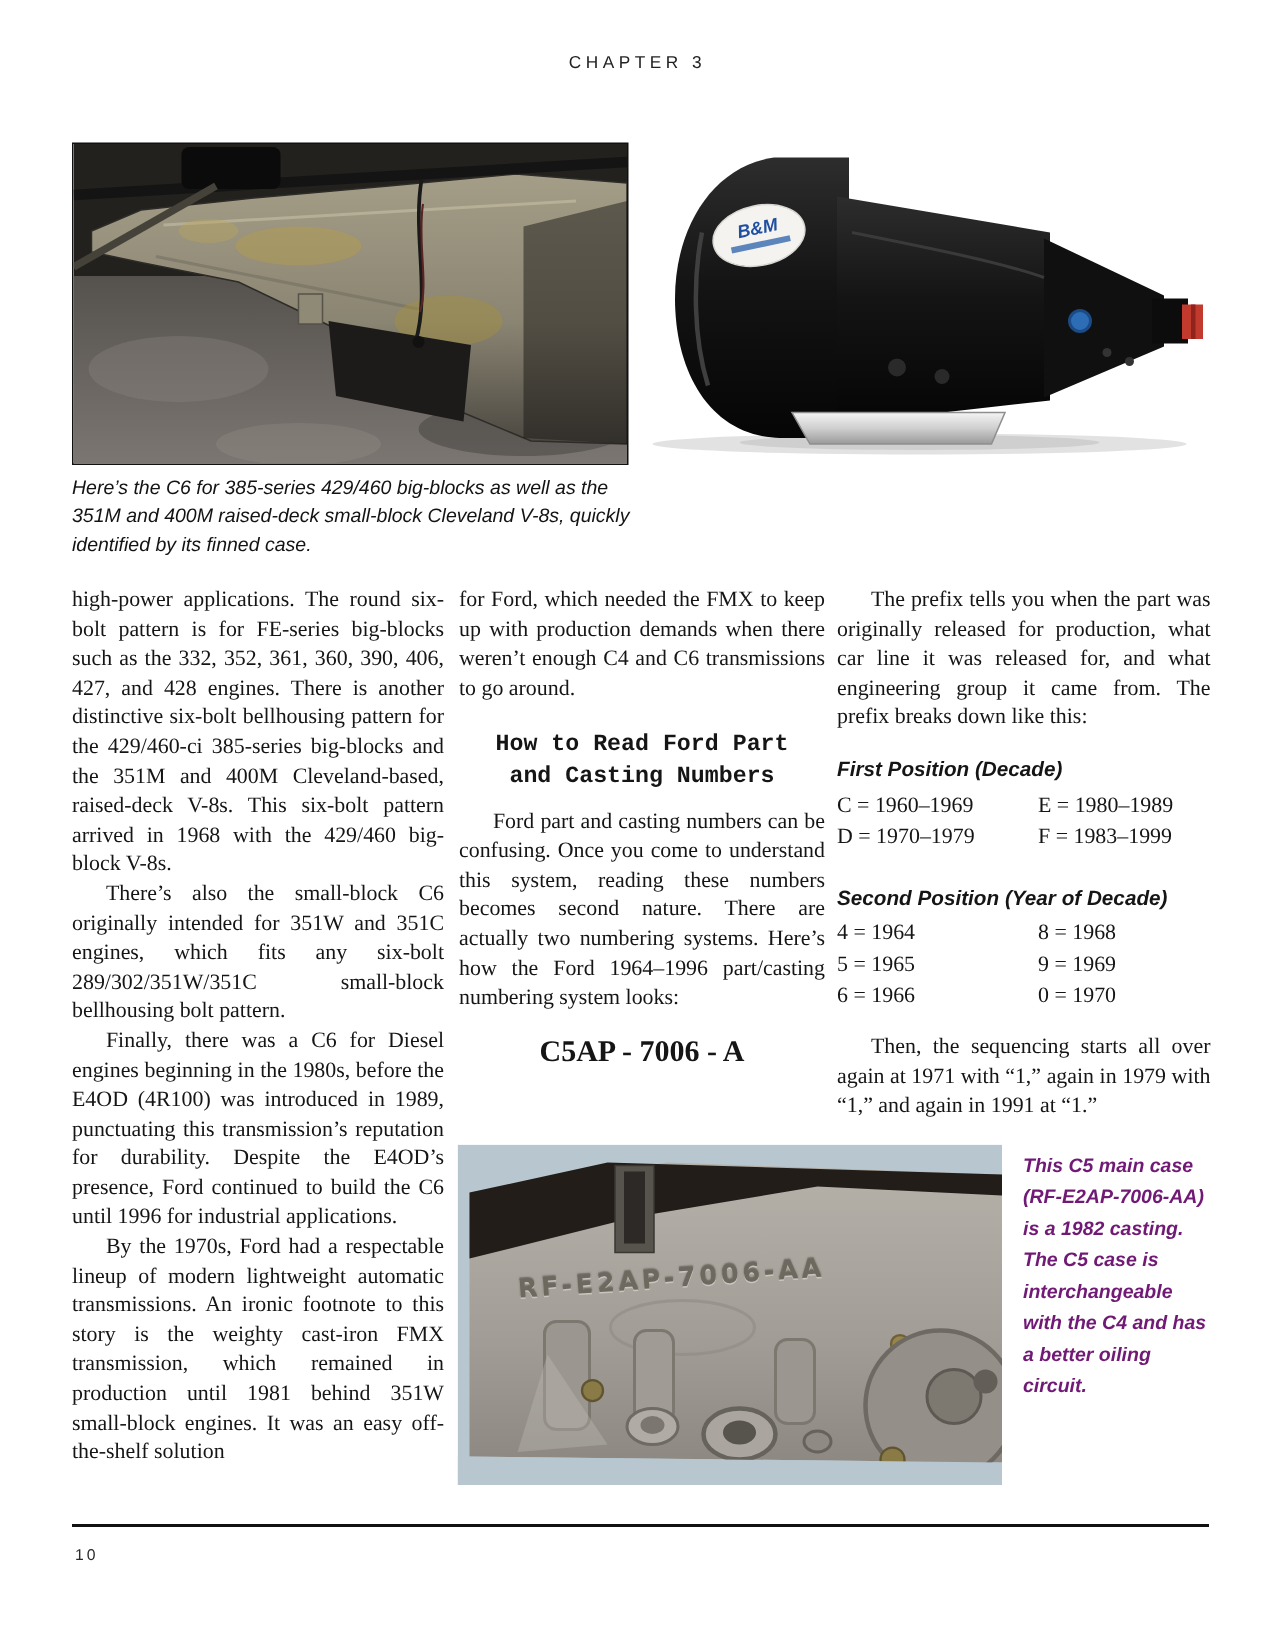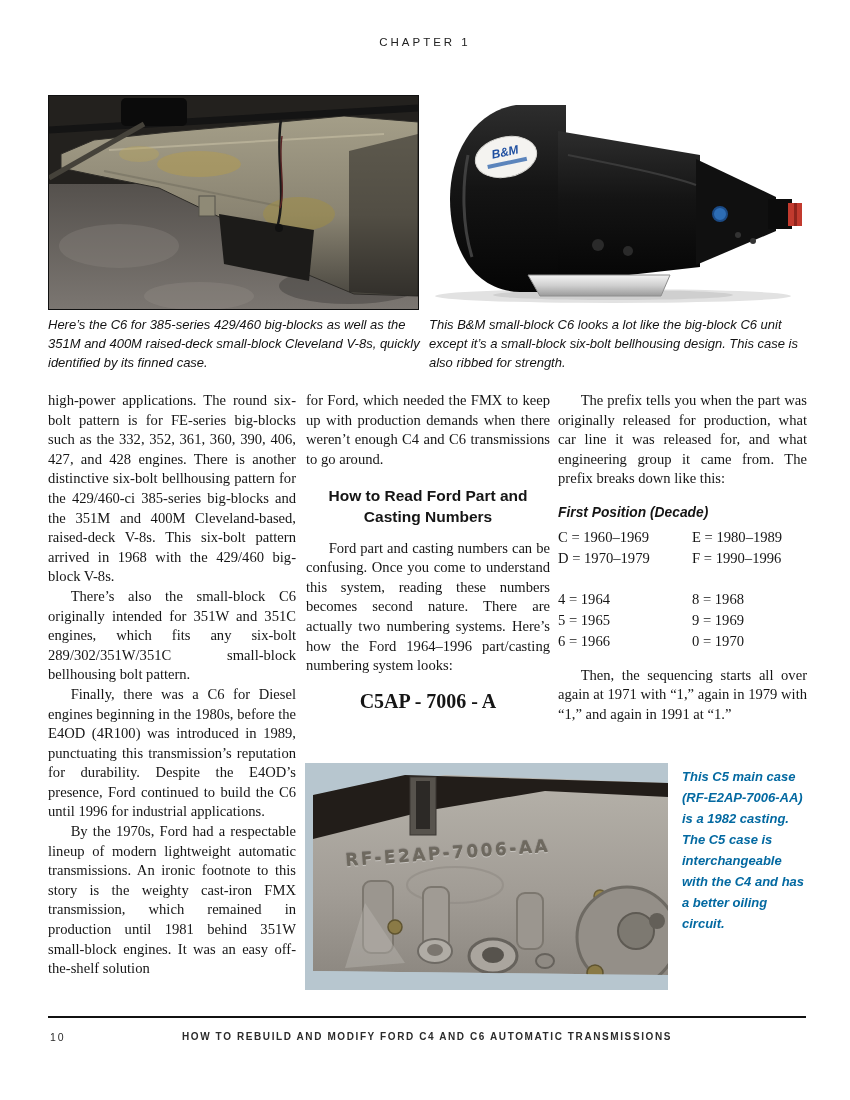--- a/index.html
+++ b/index.html
@@ -48,21 +48,21 @@
     font-family: "Liberation Sans", sans-serif;
     font-style: italic;
     font-size: 13px; line-height: 1.47; color: #131313;
   }
   .caption-left  { left: 48px;  top: 315px; width: 372px; }
   .caption-right { left: 429px; top: 315px; width: 378px; }
   .caption-side  {
     position: absolute; left: 682px; top: 766px; width: 126px;
     font-family: "Liberation Sans", sans-serif;
     font-style: italic; font-weight: 700;
-    font-size: 13px; line-height: 1.62; color: #0369a1;
+    font-size: 13px; line-height: 1.62; color: #701a75;
   }
 
   .stamp-text {
     position: absolute; left: 40px; top: 80px;
     transform: rotate(-4deg);
     font-family: "DejaVu Sans", sans-serif;
     font-weight: 700; font-size: 17px; letter-spacing: 2.5px;
     color: #6e695f;
     text-shadow: 0 1px 0 rgba(255,255,255,0.38), 0 -1px 1px rgba(40,35,30,0.45);
     white-space: nowrap;
@@ -79,21 +79,21 @@
     text-align: justify;
   }
   .col-1 { left: 48px;  width: 248px; }
   .col-2 { left: 306px; width: 244px; }
   .col-3 { left: 558px; width: 249px; }
 
   .col p { margin: 0; }
   .col p.indent { text-indent: 1.55em; }
 
   .section-heading {
-    font-family: Liberation Sans, sans-serif;
+    font-family: Liberation Mono, monospace;
     font-weight: 700; font-size: 15.5px; line-height: 1.3;
     text-align: center;
     margin: 17px 6px 12px 6px;
   }
   .part-number {
     margin-top: 16px;
     text-align: center; font-weight: 700; font-size: 20px;
   }
   .part-number-legend {
     text-align: center; font-size: 13.6px; margin-top: 1px;
@@ -106,21 +106,21 @@
     margin-bottom: 4px;
   }
   .spec-row { display: grid; grid-template-columns: 134px 1fr; line-height: 21px; }
   .col p.after-table { margin-top: 14px; }
 </style>
 </head>
 <body>
 
 <div class="page">
 
-  <div class="chapter-head">CHAPTER 1</div>
+  <div class="chapter-head">CHAPTER 3</div>
 
   <div class="fig fig-left">
     <svg width="369" height="213" viewBox="0 0 369 213">
       <defs>
         <linearGradient id="floorG" x1="0" y1="0" x2="0" y2="1">
           <stop offset="0" stop-color="#55514d"></stop>
             <stop offset="1" stop-color="#7b7671"></stop>
         </linearGradient>
         <linearGradient id="transG" x1="0" y1="0" x2="0" y2="1">
           <stop offset="0" stop-color="#a49e88"></stop>
@@ -185,21 +185,20 @@
       <path d="M140,60 C190,70 240,80 268,90" stroke="#3a3a3a" stroke-width="2" fill="none"></path>
       <g transform="rotate(-12 78 62)">
         <ellipse cx="78" cy="62" rx="31" ry="20" fill="#f4f3f0" stroke="#d8d7d3"></ellipse>
         <text x="78" y="61" text-anchor="middle" class="bm-logo-text">B&amp;M</text>
         <rect x="58" y="66" width="40" height="4" fill="#2a60ab" opacity="0.75"></rect>
       </g>
     </svg>
   </div>
 
   <div class="caption caption-left">Here’s the C6 for 385-series 429/460 big-blocks as well as the 351M and 400M raised-deck small-block Cleveland V-8s, quickly identified by its finned case.</div>
-  <div class="caption caption-right">This B&amp;M small-block C6 looks a lot like the big-block C6 unit except it’s a small-block six-bolt bellhousing design. This case is also ribbed for strength.</div>
 
   <div class="col col-1">
     <p>high-power applications. The round six-bolt pattern is for FE-series big-blocks such as the 332, 352, 361, 360, 390, 406, 427, and 428 engines. There is another distinctive six-bolt bellhousing pattern for the 429/460-ci 385-series big-blocks and the 351M and 400M Cleveland-based, raised-deck V-8s. This six-bolt pattern arrived in 1968 with the 429/460 big-block V-8s.</p>
     <p class="indent">There’s also the small-block C6 originally intended for 351W and 351C engines, which fits any six-bolt 289/302/351W/351C small-block bellhousing bolt pattern.</p>
     <p class="indent">Finally, there was a C6 for Diesel engines beginning in the 1980s, before the E4OD (4R100) was introduced in 1989, punctuating this transmission’s reputation for durability. Despite the E4OD’s presence, Ford continued to build the C6 until 1996 for industrial applications.</p>
     <p class="indent">By the 1970s, Ford had a respectable lineup of modern lightweight automatic transmissions. An ironic footnote to this story is the weighty cast-iron FMX transmission, which remained in production until 1981 behind 351W small-block engines. It was an easy off-the-shelf solution</p>
   </div>
 
   <div class="col col-2">
     <p>for Ford, which needed the FMX to keep up with production demands when there weren’t enough C4 and C6 transmissions to go around.</p>
@@ -212,25 +211,26 @@
     <p class="indent">The prefix tells you when the part was originally released for production, what car line it was released for, and what engineering group it came from. The prefix breaks down like this:</p>
 
     <div class="spec-table">
       <div class="spec-header">First Position (Decade)</div>
       <div class="spec-row">
         <span>C = 1960–1969</span>
         <span>E = 1980–1989</span>
       </div>
       <div class="spec-row">
         <span>D = 1970–1979</span>
-        <span>F = 1990–1996</span>
+        <span>F = 1983–1999</span>
       </div>
     </div>
 
     <div class="spec-table" style="margin-top:20px;">
+      <div class="spec-header">Second Position (Year of Decade)</div>
       <div class="spec-row">
         <span>4 = 1964</span>
         <span>8 = 1968</span>
       </div>
       <div class="spec-row">
         <span>5 = 1965</span>
         <span>9 = 1969</span>
       </div>
       <div class="spec-row">
         <span>6 = 1966</span>
@@ -273,15 +273,14 @@
       <polygon points="0,208 363,212 363,227 0,227" fill="#b7c6cf"></polygon>
       <polygon points="60,140 100,200 40,205" fill="#c4c0b9" opacity="0.35"></polygon>
     </svg>
     <div class="stamp-text">RF-E2AP-7006-AA</div>
   </div>
 
   <div class="caption-side">This C5 main case (RF-E2AP-7006-AA) is a 1982 casting. The C5 case is interchangeable with the C4 and has a better oiling circuit.</div>
 
   <div class="footer-rule"></div>
   <div class="footer-pagenum">10</div>
-  <div class="footer-title">HOW TO REBUILD AND MODIFY FORD C4 AND C6 AUTOMATIC TRANSMISSIONS</div>
 
 </div>
 
 </body></html>

